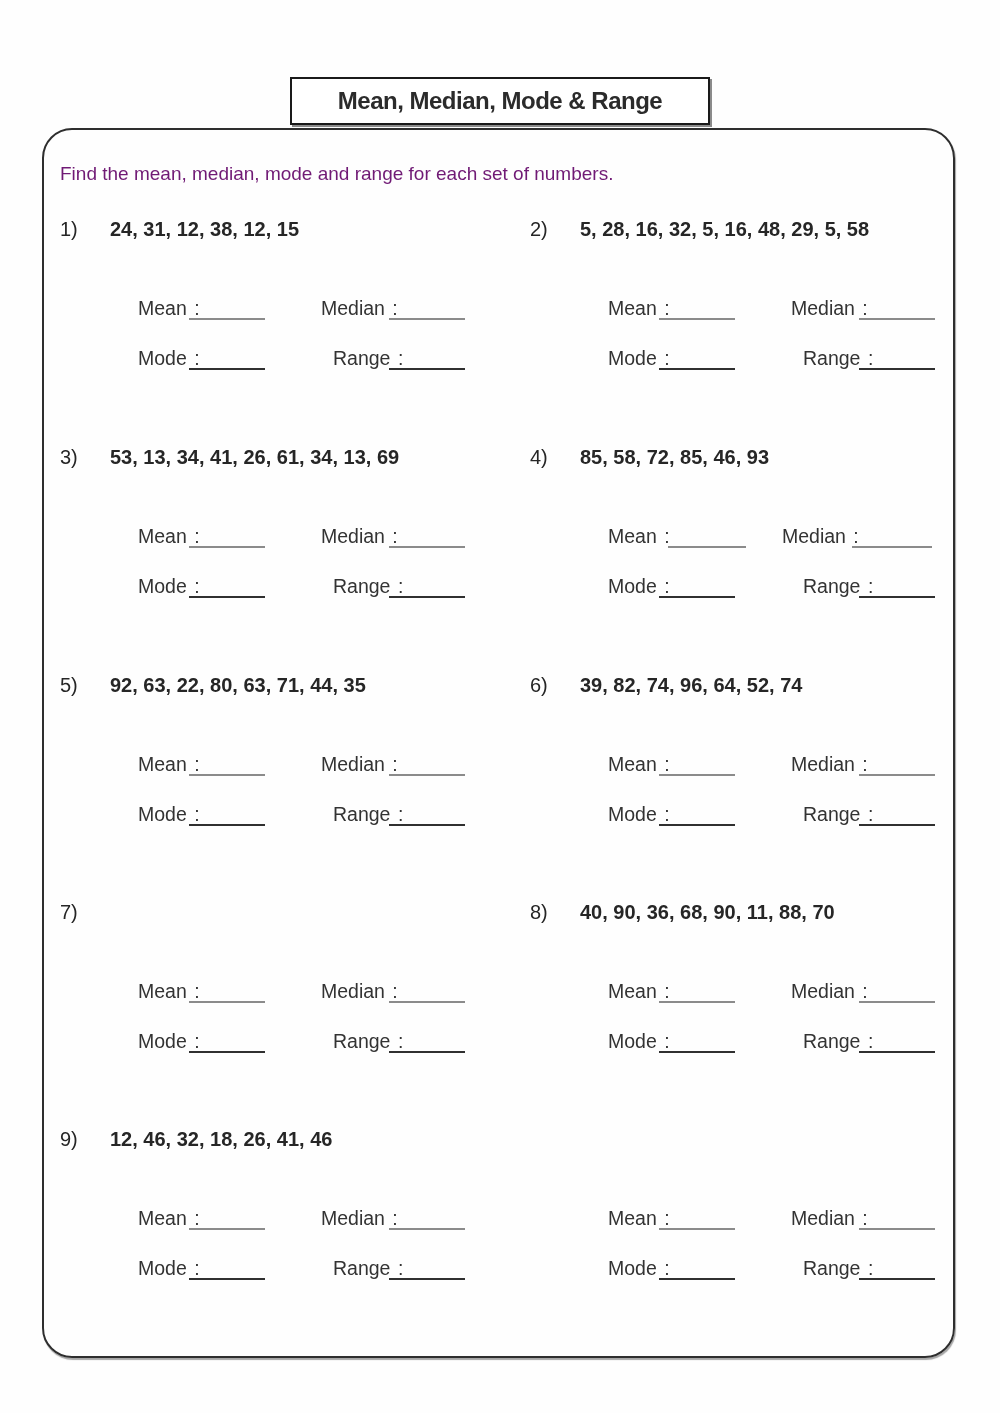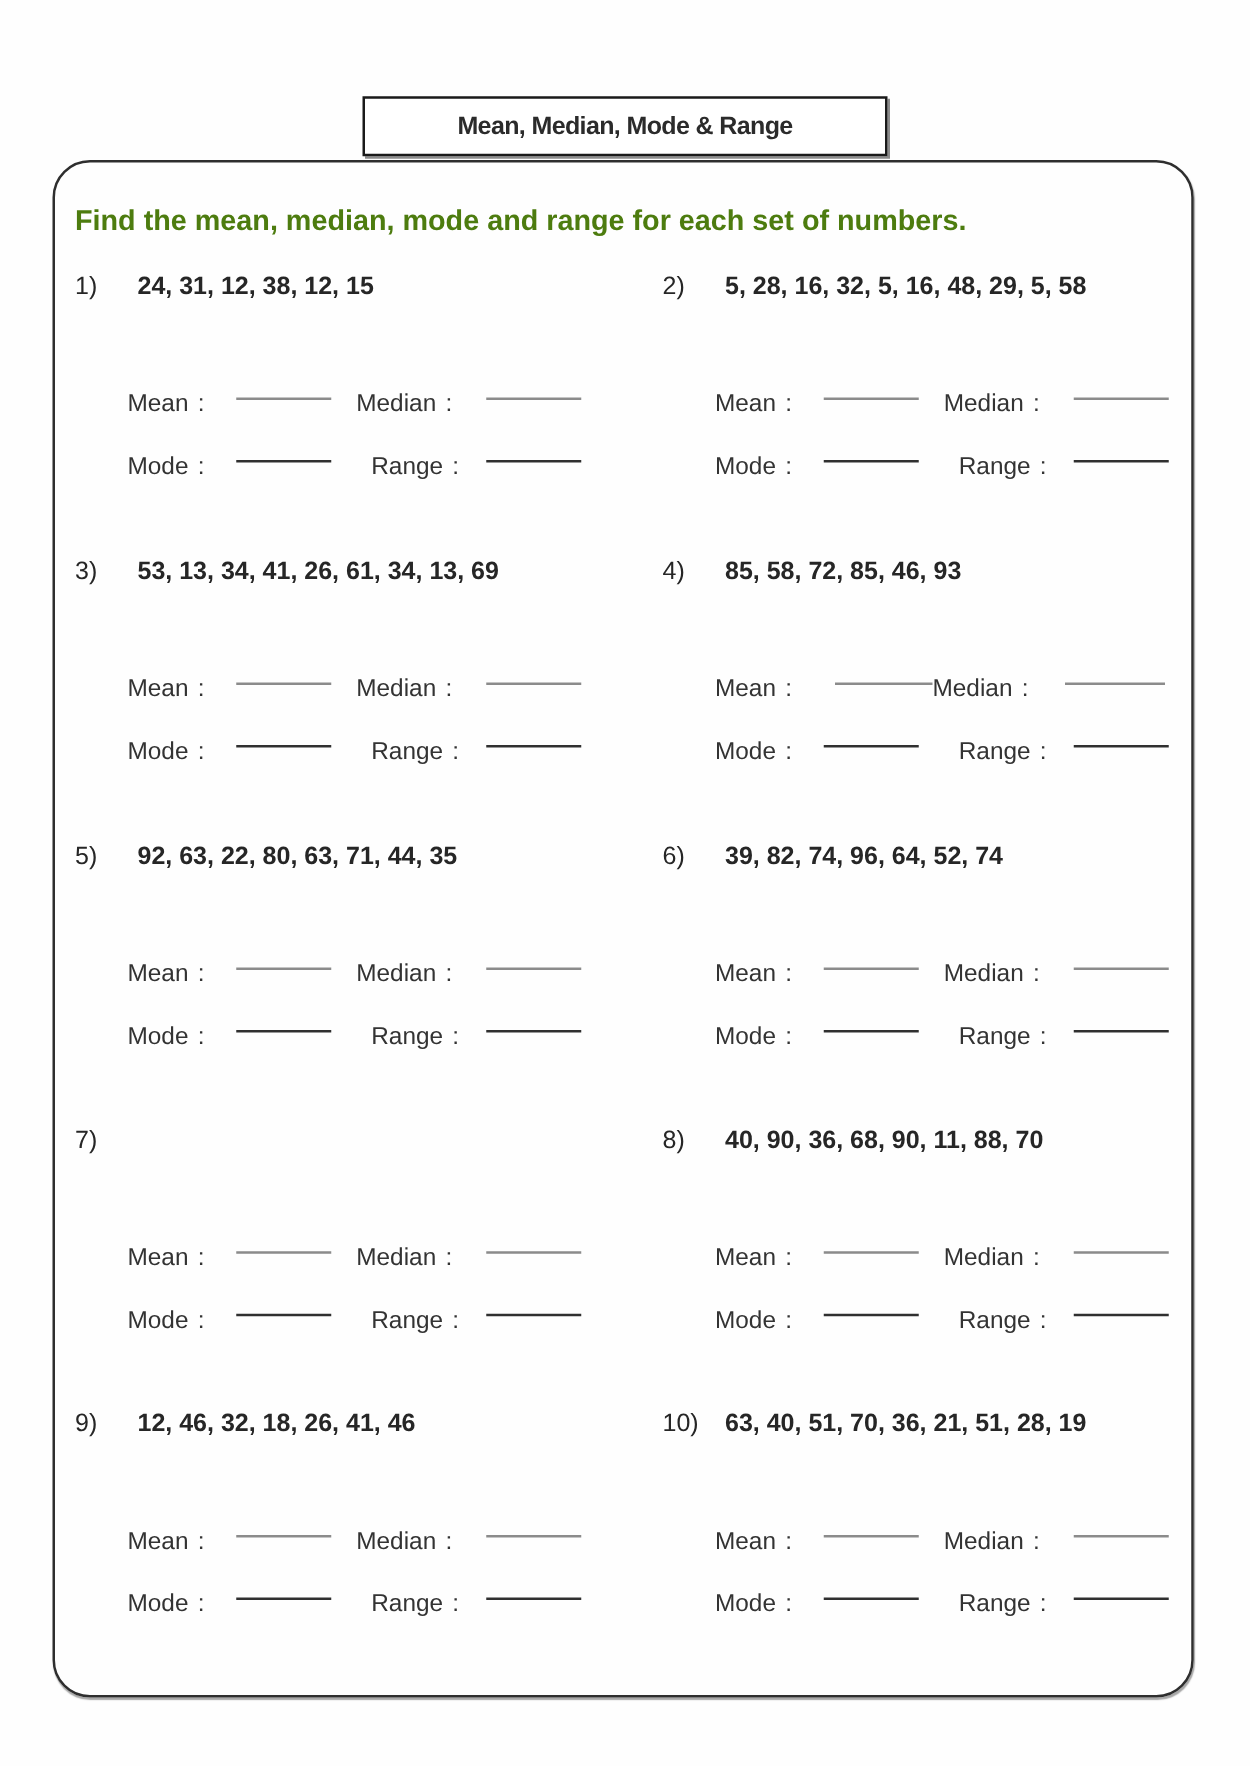--- a/index.html
+++ b/index.html
@@ -21,21 +21,21 @@
     left: 290px;
     top: 77px;
     width: 416px;
     height: 44px;
     background: #ffffff;
     border: 2px solid #1a1a1a;
     box-shadow: 2px 2px 0 rgba(0,0,0,0.45);
     display: flex;
     align-items: center;
     justify-content: center;
-    font-size: 20px;
+    font-size: 24px;
     font-weight: bold;
     letter-spacing: -0.5px;
     white-space: nowrap;
     z-index: 2;
   }
   .border-box {
     position: absolute;
     left: 42px;
     top: 128px;
     width: 909px;
@@ -43,24 +43,23 @@
     border: 2px solid #2e2e2e;
     border-radius: 30px;
     box-shadow: 1px 2px 1px rgba(0,0,0,0.35);
     background: transparent;
     z-index: 1;
   }
   .instruction {
     position: absolute;
     left: 60px;
     top: 163px;
-    font-size: 23px;
-    color: #4d7c0f;
+    font-size: 19px;
+    color: #701a75;
     z-index: 3;
-    font-weight: bold;
   }
   .problem {
     position: absolute;
     width: 450px;
     height: 190px;
     z-index: 3;
   }
   .numline {
     position: absolute;
     top: 0;
@@ -87,23 +86,24 @@
     left: 0;
     right: 0;
     height: 30px;
     font-size: 19.5px;
     color: #333;
   }
   .ansrow.row1 { top: 78px; }
   .ansrow.row2 { top: 128px; }
   .lbl {
     position: absolute;
-    top: 16px;
+    top: 1px;
     white-space: nowrap;
     word-spacing: 2px;
+    margin-left: 36px;
   }
   .l1 { left: 52px; }
   .l2 { left: 235px; }
   .blank {
     position: absolute;
     top: 0;
     height: 22px;
     width: 76px;
   }
   .b1 { left: 139px; }
@@ -284,24 +284,20 @@
       <span class="blank b2"></span>
     </div>
     <div class="ansrow row2">
       <span class="lbl l1">Mode :</span>
       <span class="blank b1"></span>
       <span class="lbl l2" style="left:247px">Range :</span>
       <span class="blank b2"></span>
     </div>
   </div>
       <div class="problem" style="left: 520px; top: 1128px;">
-    <div class="numline">
-      <span class="qnum">10)</span>
-      <span class="qset">63, 40, 51, 70, 36, 21, 51, 28, 19</span>
-    </div>
     <div class="ansrow row1">
       <span class="lbl l1">Mean :</span>
       <span class="blank b1"></span>
       <span class="lbl l2">Median :</span>
       <span class="blank b2"></span>
     </div>
     <div class="ansrow row2">
       <span class="lbl l1">Mode :</span>
       <span class="blank b1"></span>
       <span class="lbl l2" style="left:247px">Range :</span>

